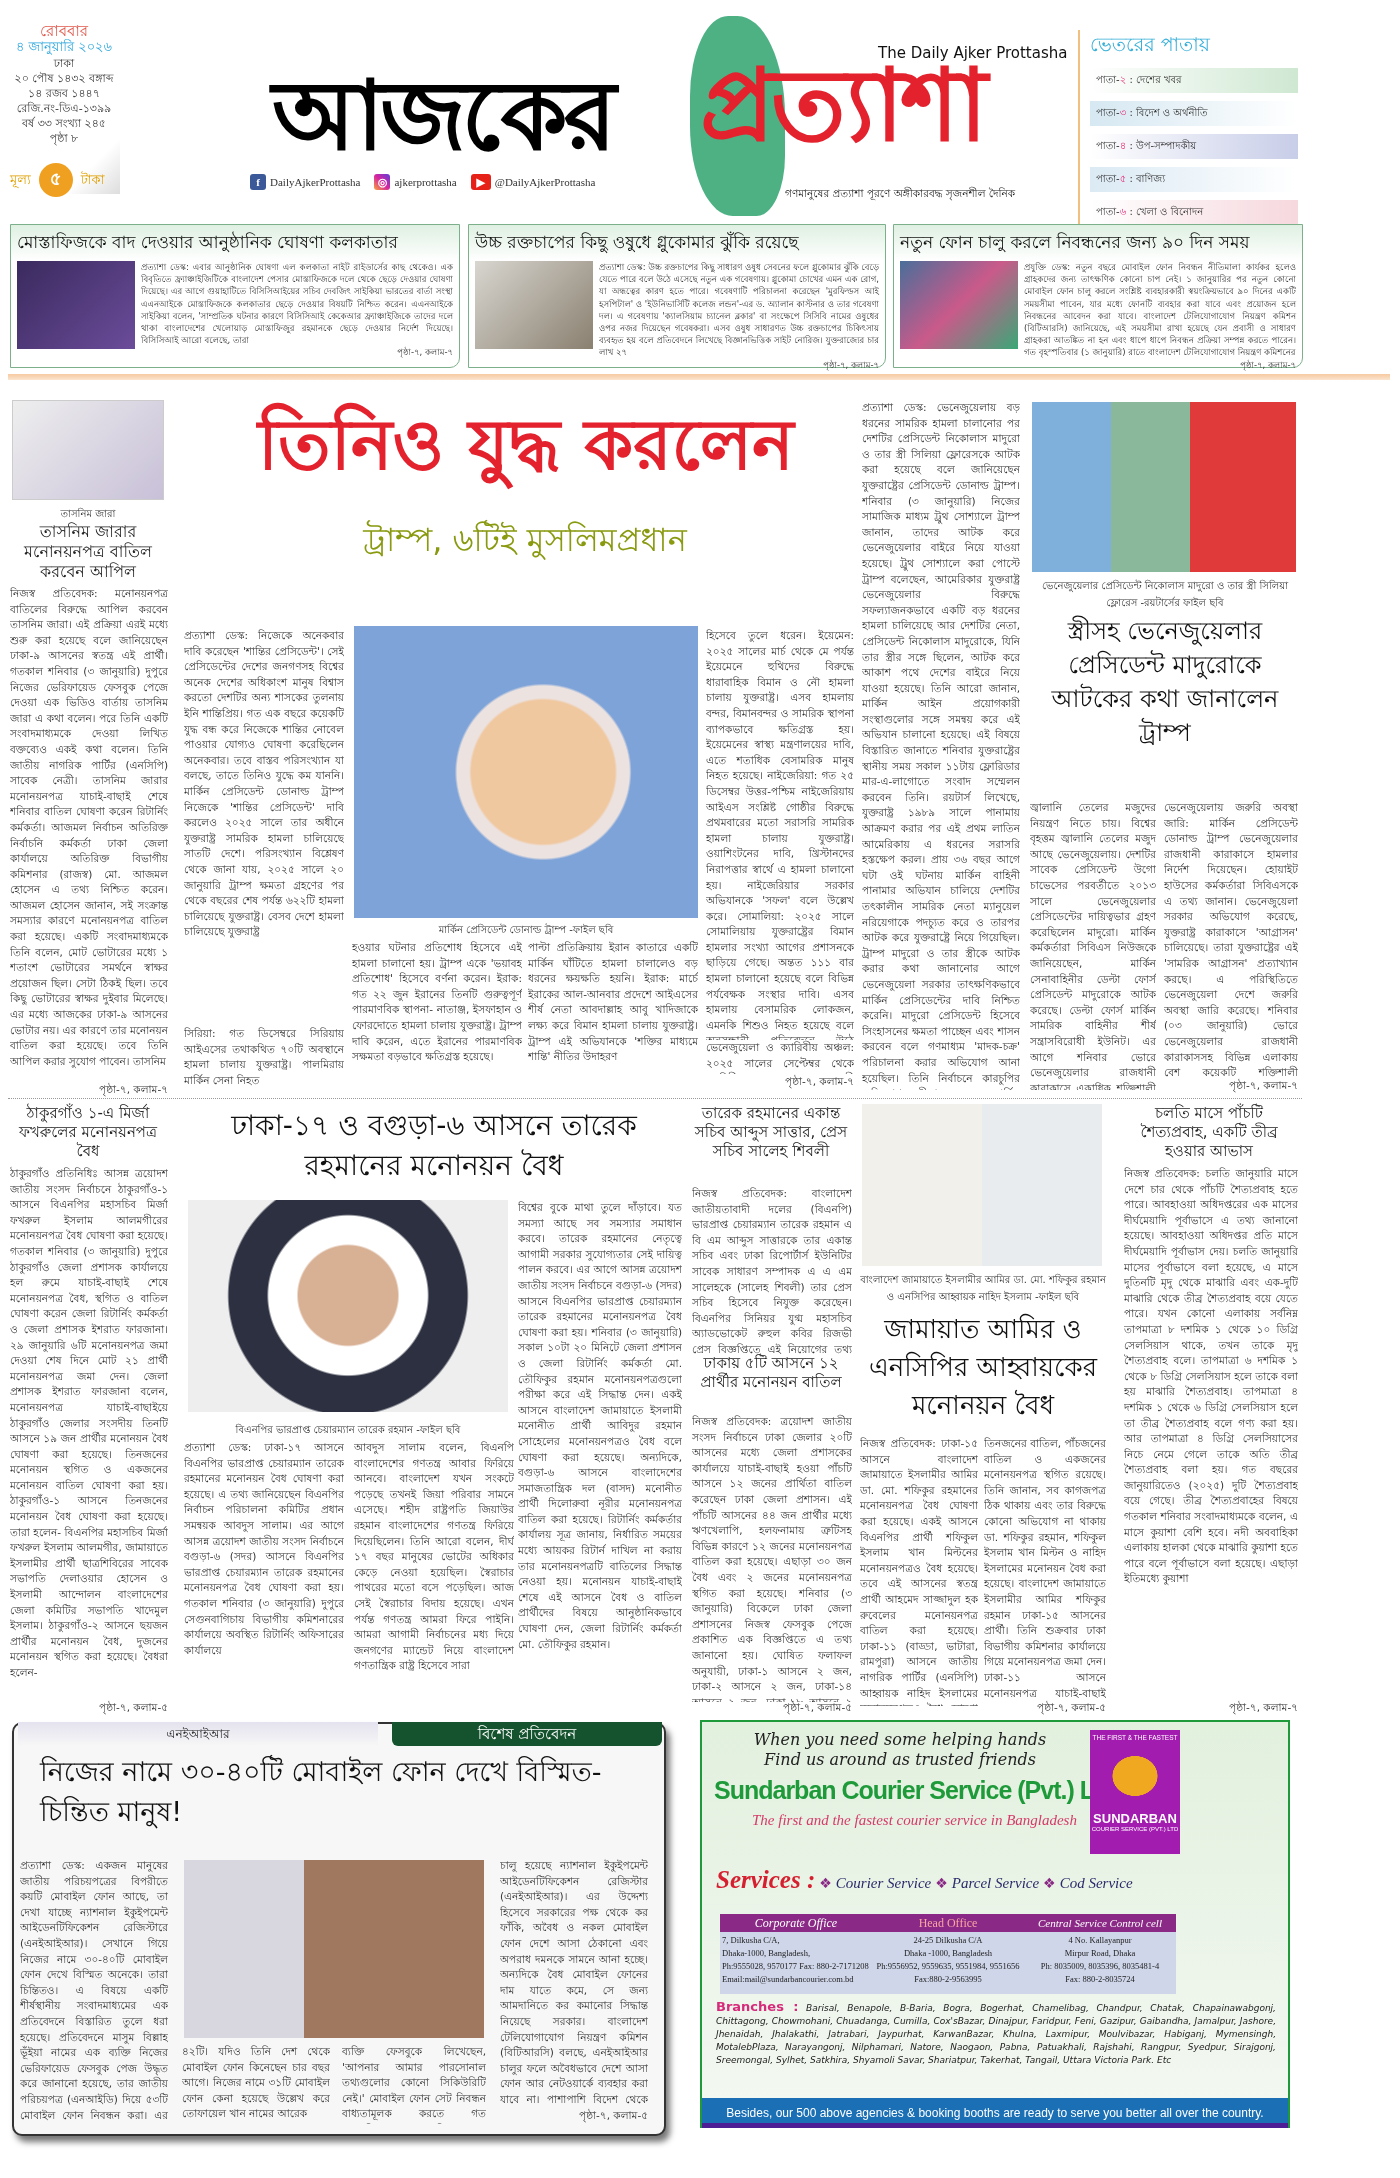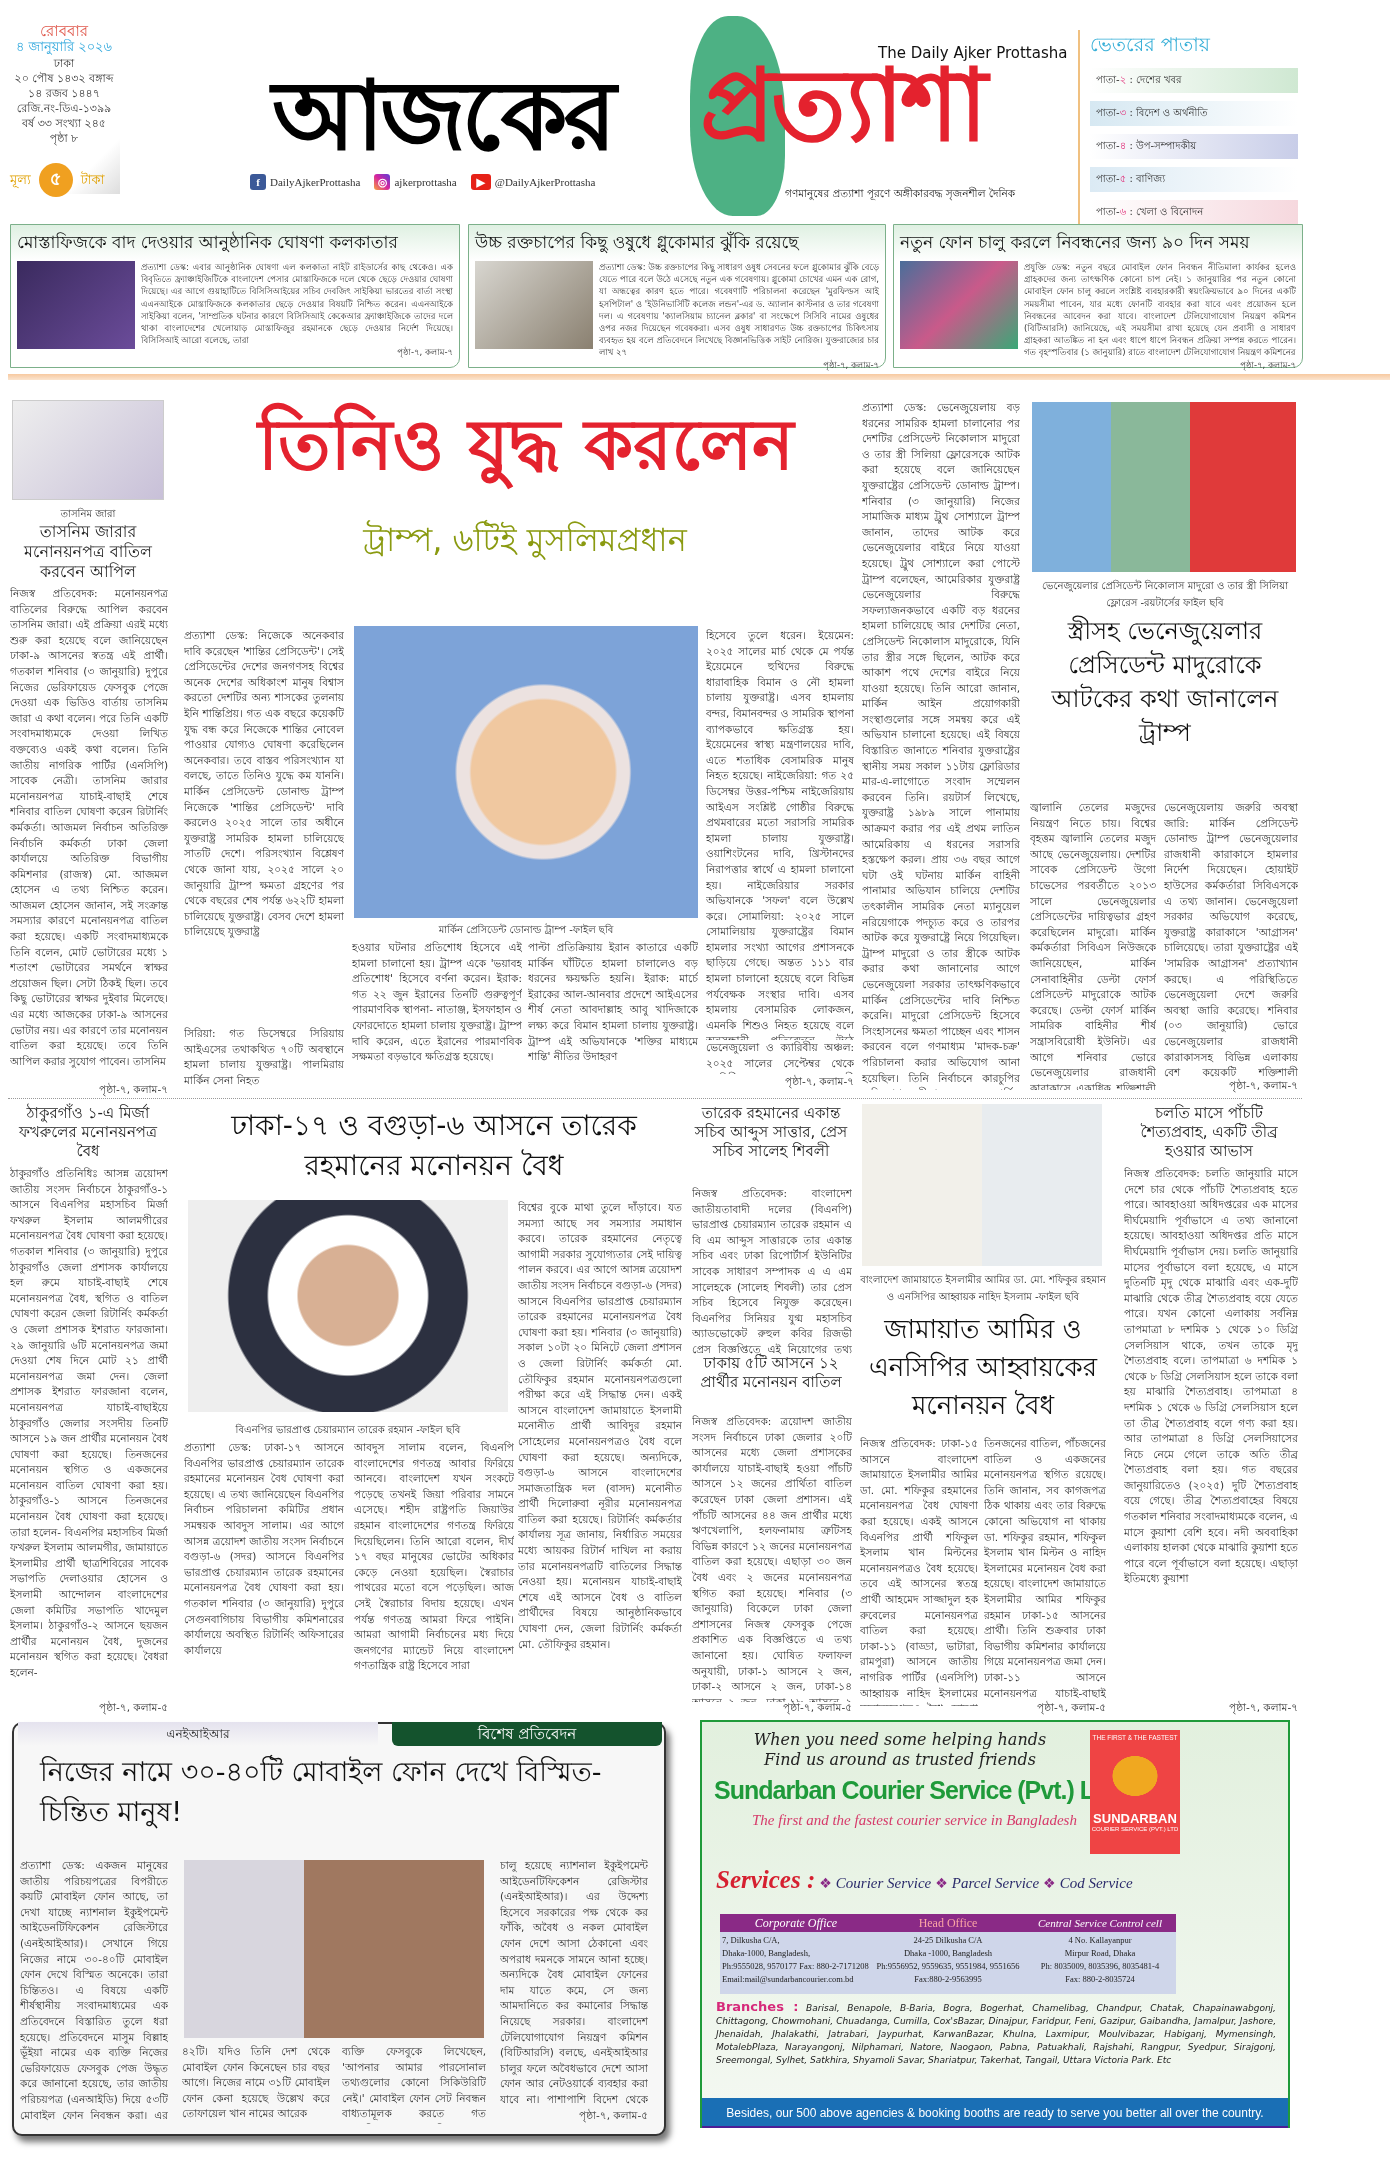--- a/index.html
+++ b/index.html
@@ -169,21 +169,21 @@
 <div class="abs body-text" style="left:500px;top:1858px;width:148px;height:250px;overflow:hidden">চালু হয়েছে ন্যাশনাল ইকুইপমেন্ট আইডেনটিফিকেশন রেজিস্টার (এনইআইআর)। এর উদ্দেশ্য হিসেবে সরকারের পক্ষ থেকে কর ফাঁকি, অবৈধ ও নকল মোবাইল ফোন দেশে আসা ঠেকানো এবং অপরাধ দমনকে সামনে আনা হচ্ছে। অন্যদিকে বৈধ মোবাইল ফোনের দাম যাতে কমে, সে জন্য আমদানিতে কর কমানোর সিদ্ধান্ত নিয়েছে সরকার। বাংলাদেশ টেলিযোগাযোগ নিয়ন্ত্রণ কমিশন (বিটিআরসি) বলছে, এনইআইআর চালুর ফলে অবৈধভাবে দেশে আসা ফোন আর নেটওয়ার্কে ব্যবহার করা যাবে না। পাশাপাশি বিদেশ থেকে অবৈধভাবে আনা পুরোনো ফোনের</div>
 <div class="abs body-text jump" style="left:500px;top:2108px;width:148px">পৃষ্ঠা-৭, কলাম-৫</div>
 
 <div class="abs" style="left:700px;top:1720px;width:590px;height:408px;border:2px solid #1f9a3a;background:linear-gradient(#e2f0de,#f4f8f2)"></div>
 <div class="abs" style="left:720px;top:1730px;width:360px;text-align:center;font-family:'DejaVu Serif',serif;font-style:italic;font-size:16px;line-height:20px;color:#222">
   <div>When you need some helping hands</div>
   <div>Find us around as trusted friends</div>
 </div>
 <div class="abs" style="left:714px;top:1776px;width:380px;font-family:'Liberation Sans',sans-serif;font-weight:bold;font-size:25px;color:#1f9a3a;letter-spacing:-1px;white-space:nowrap">Sundarban Courier Service (Pvt.) Ltd</div>
 <div class="abs" style="left:752px;top:1812px;width:330px;font-family:'Liberation Serif',serif;font-style:italic;font-size:15px;color:#d63a6a">The first and the fastest courier service in Bangladesh</div>
-<div class="abs" style="left:1090px;top:1730px;width:90px;height:124px;background:#ef4444;color:#fff;text-align:center;padding-top:4px">
+<div class="abs" style="left:1090px;top:1730px;width:90px;height:124px;background:#a21caf;color:#fff;text-align:center;padding-top:4px">
   <div style="font-size:6.5px;font-family:'Liberation Sans',sans-serif">THE FIRST &amp; THE FASTEST</div>
   <div style="height:62px;margin:4px 10px;background:radial-gradient(ellipse at 50% 50%,#f0a820 0 45%,transparent 46%)"></div>
   <div style="font-size:13px;font-weight:bold;font-family:'Liberation Sans',sans-serif">SUNDARBAN</div>
   <div style="font-size:6px;font-family:'Liberation Sans',sans-serif">COURIER SERVICE (PVT.) LTD</div>
 </div>
 <div class="abs" style="left:716px;top:1866px;width:540px;font-family:'Liberation Serif',serif;white-space:nowrap">
   <span style="color:#d62030;font-weight:bold;font-style:italic;font-size:25px">Services :</span>
   <span style="color:#8a2a86;font-size:14px">❖</span>
   <span style="color:#2a2a6a;font-style:italic;font-size:15px">Courier Service</span>
   <span style="color:#8a2a86;font-size:14px">❖</span>
@@ -217,13 +217,13 @@
         <div>Mirpur Road, Dhaka</div>
         <div>Ph: 8035009, 8035396, 8035481-4</div>
         <div>Fax: 880-2-8035724</div>
     </div>
   </div>
 </div>
 <div class="abs" style="left:716px;top:2000px;width:560px;font-family:'DejaVu Sans',sans-serif;font-style:italic;font-size:9px;line-height:13px;color:#222;text-align:justify">
   <span style="color:#d62a7a;font-weight:bold;font-style:normal;font-size:13px">Branches :</span>
   <span>Barisal, Benapole, B-Baria, Bogra, Bogerhat, Chamelibag, Chandpur, Chatak, Chapainawabgonj, Chittagong, Chowmohani, Chuadanga, Cumilla, Cox'sBazar, Dinajpur, Faridpur, Feni, Gazipur, Gaibandha, Jamalpur, Jashore, Jhenaidah, Jhalakathi, Jatrabari, Jaypurhat, KarwanBazar, Khulna, Laxmipur, Moulvibazar, Habiganj, Mymensingh, MotalebPlaza, Narayangonj, Nilphamari, Natore, Naogaon, Pabna, Patuakhali, Rajshahi, Rangpur, Syedpur, Sirajgonj, Sreemongal, Sylhet, Satkhira, Shyamoli Savar, Shariatpur, Takerhat, Tangail, Uttara Victoria Park. Etc</span>
 </div>
-<div class="abs" style="left:702px;top:2098px;width:586px;height:30px;background:#1a6fb5;color:#fff;font-family:'Liberation Sans',sans-serif;font-size:12px;line-height:30px;text-align:center;border-bottom:2px solid #4c1d95">Besides, our 500 above agencies &amp; booking booths are ready to serve you better all over the country.</div>
+<div class="abs" style="left:702px;top:2098px;width:586px;height:30px;background:#1a6fb5;color:#fff;font-family:'Liberation Sans',sans-serif;font-size:12px;line-height:30px;text-align:center;border-bottom:5px solid #4c1d95">Besides, our 500 above agencies &amp; booking booths are ready to serve you better all over the country.</div>
 
 </body></html>

